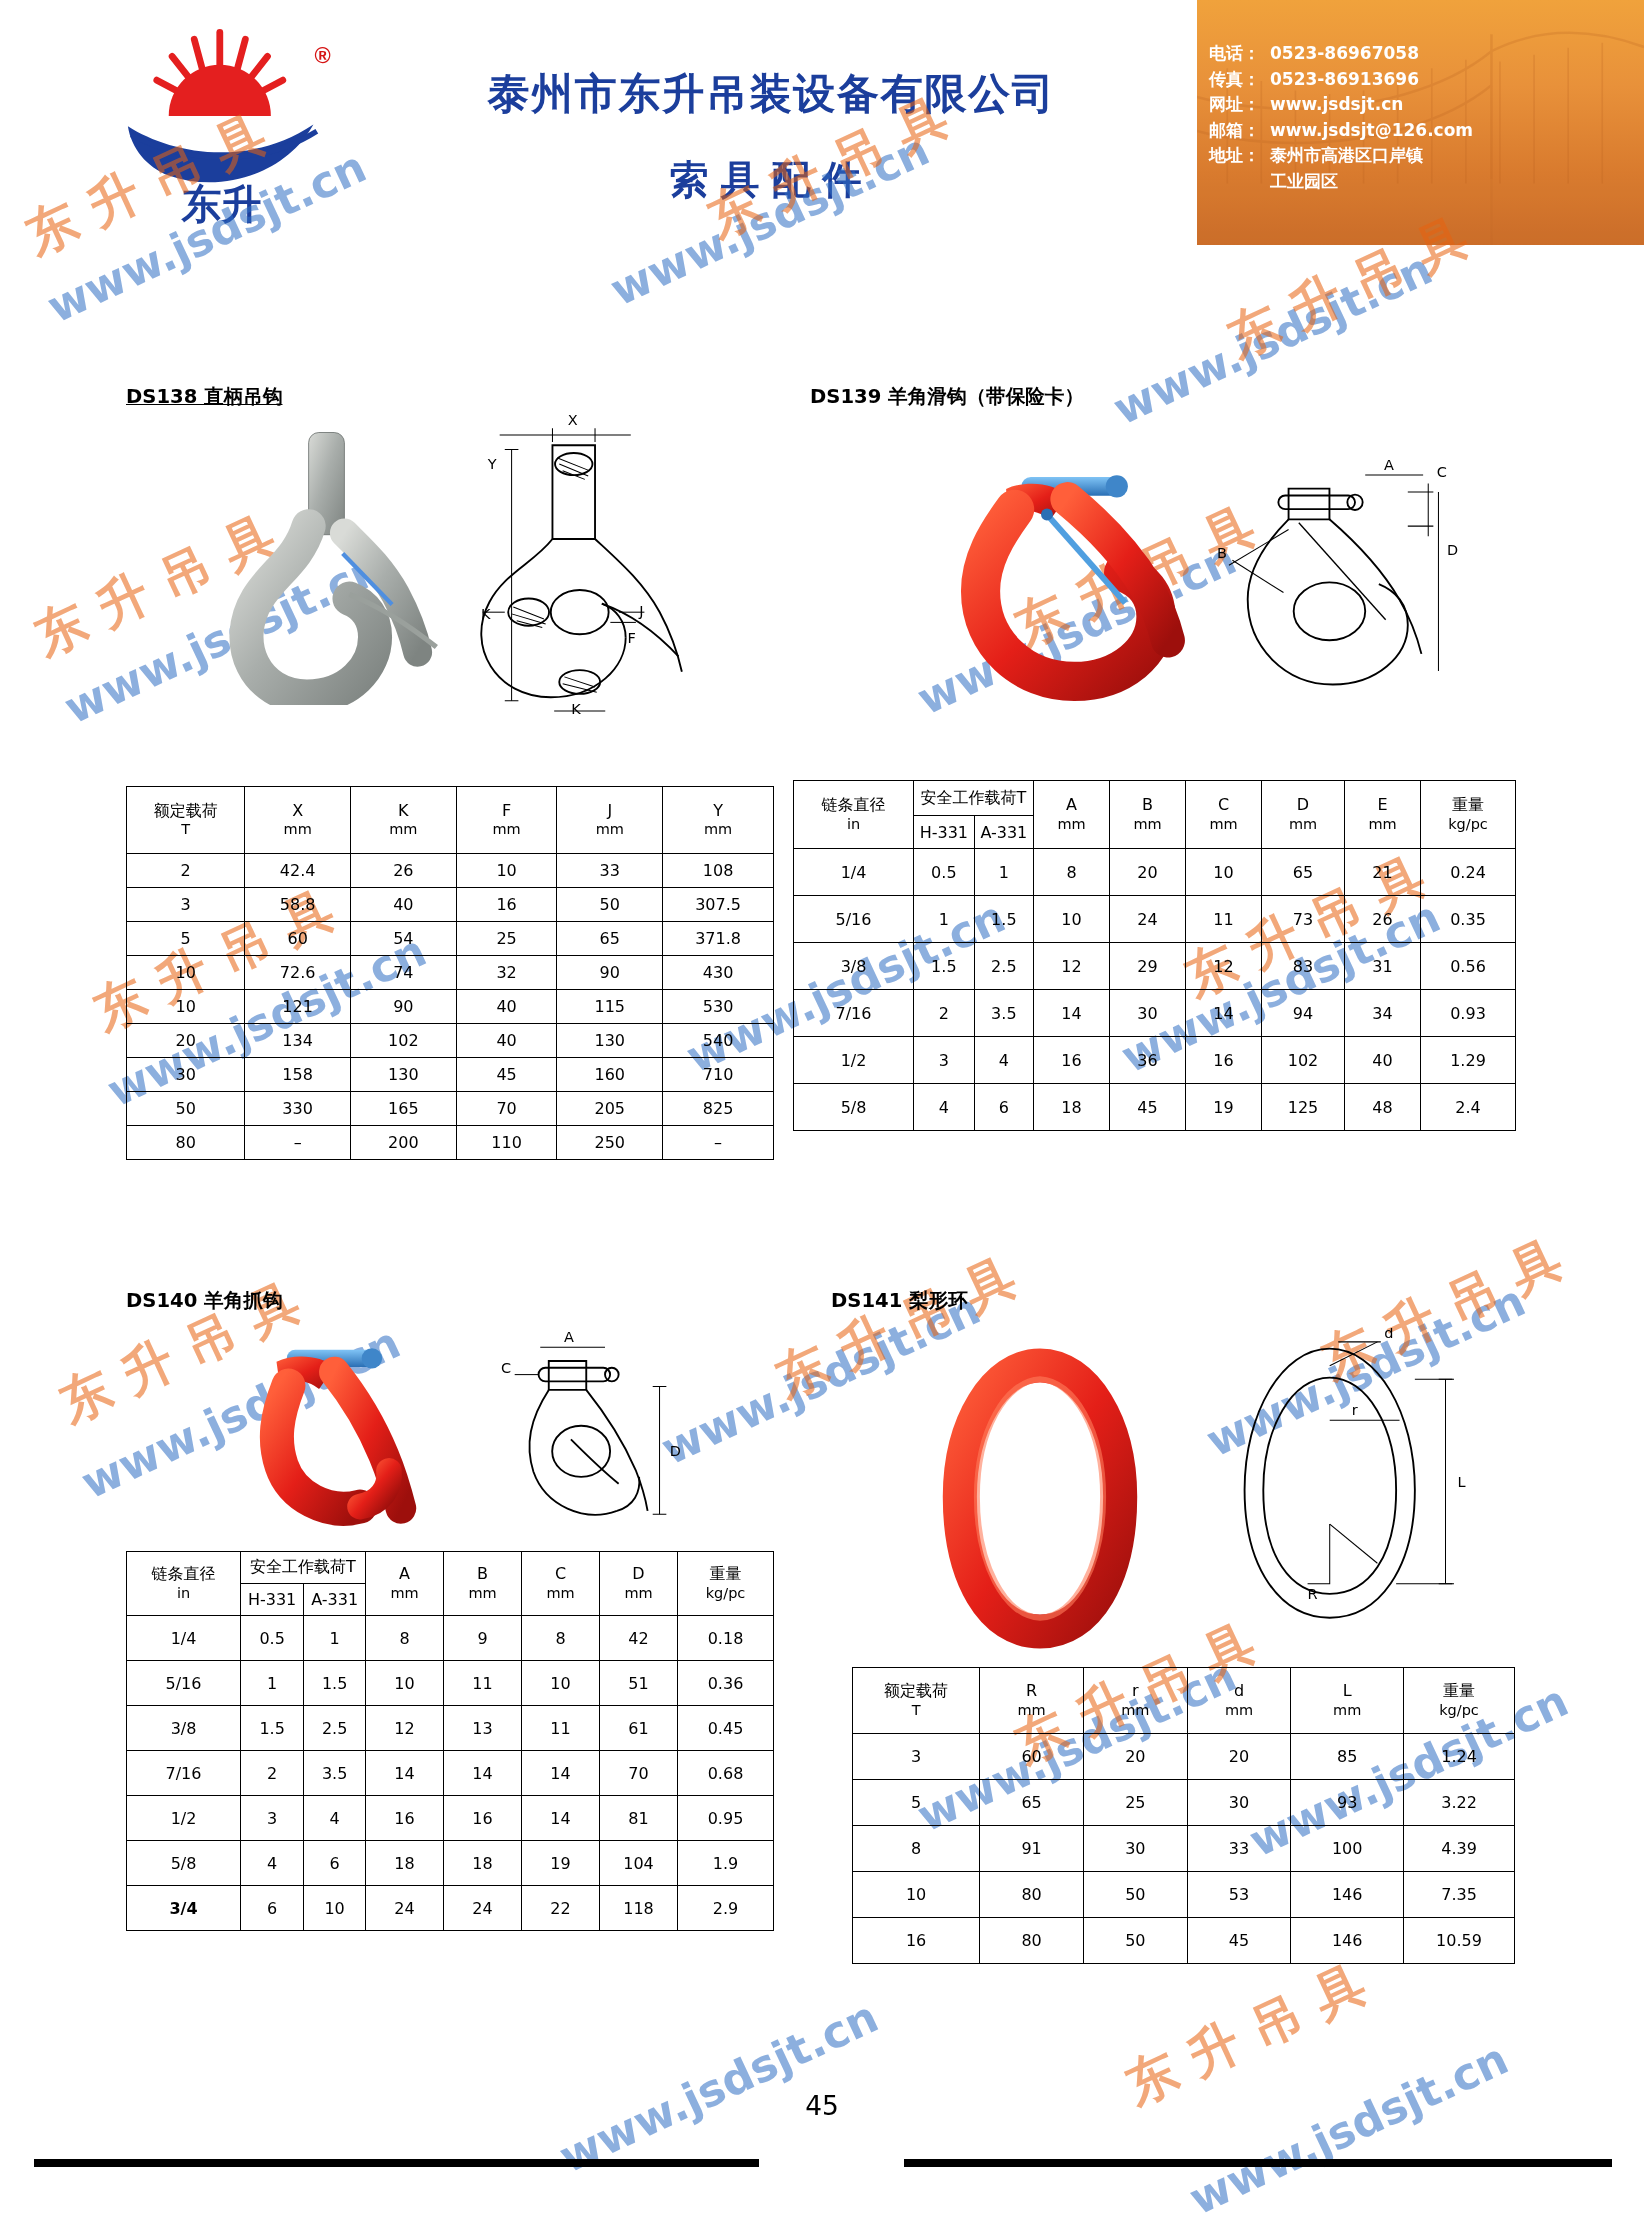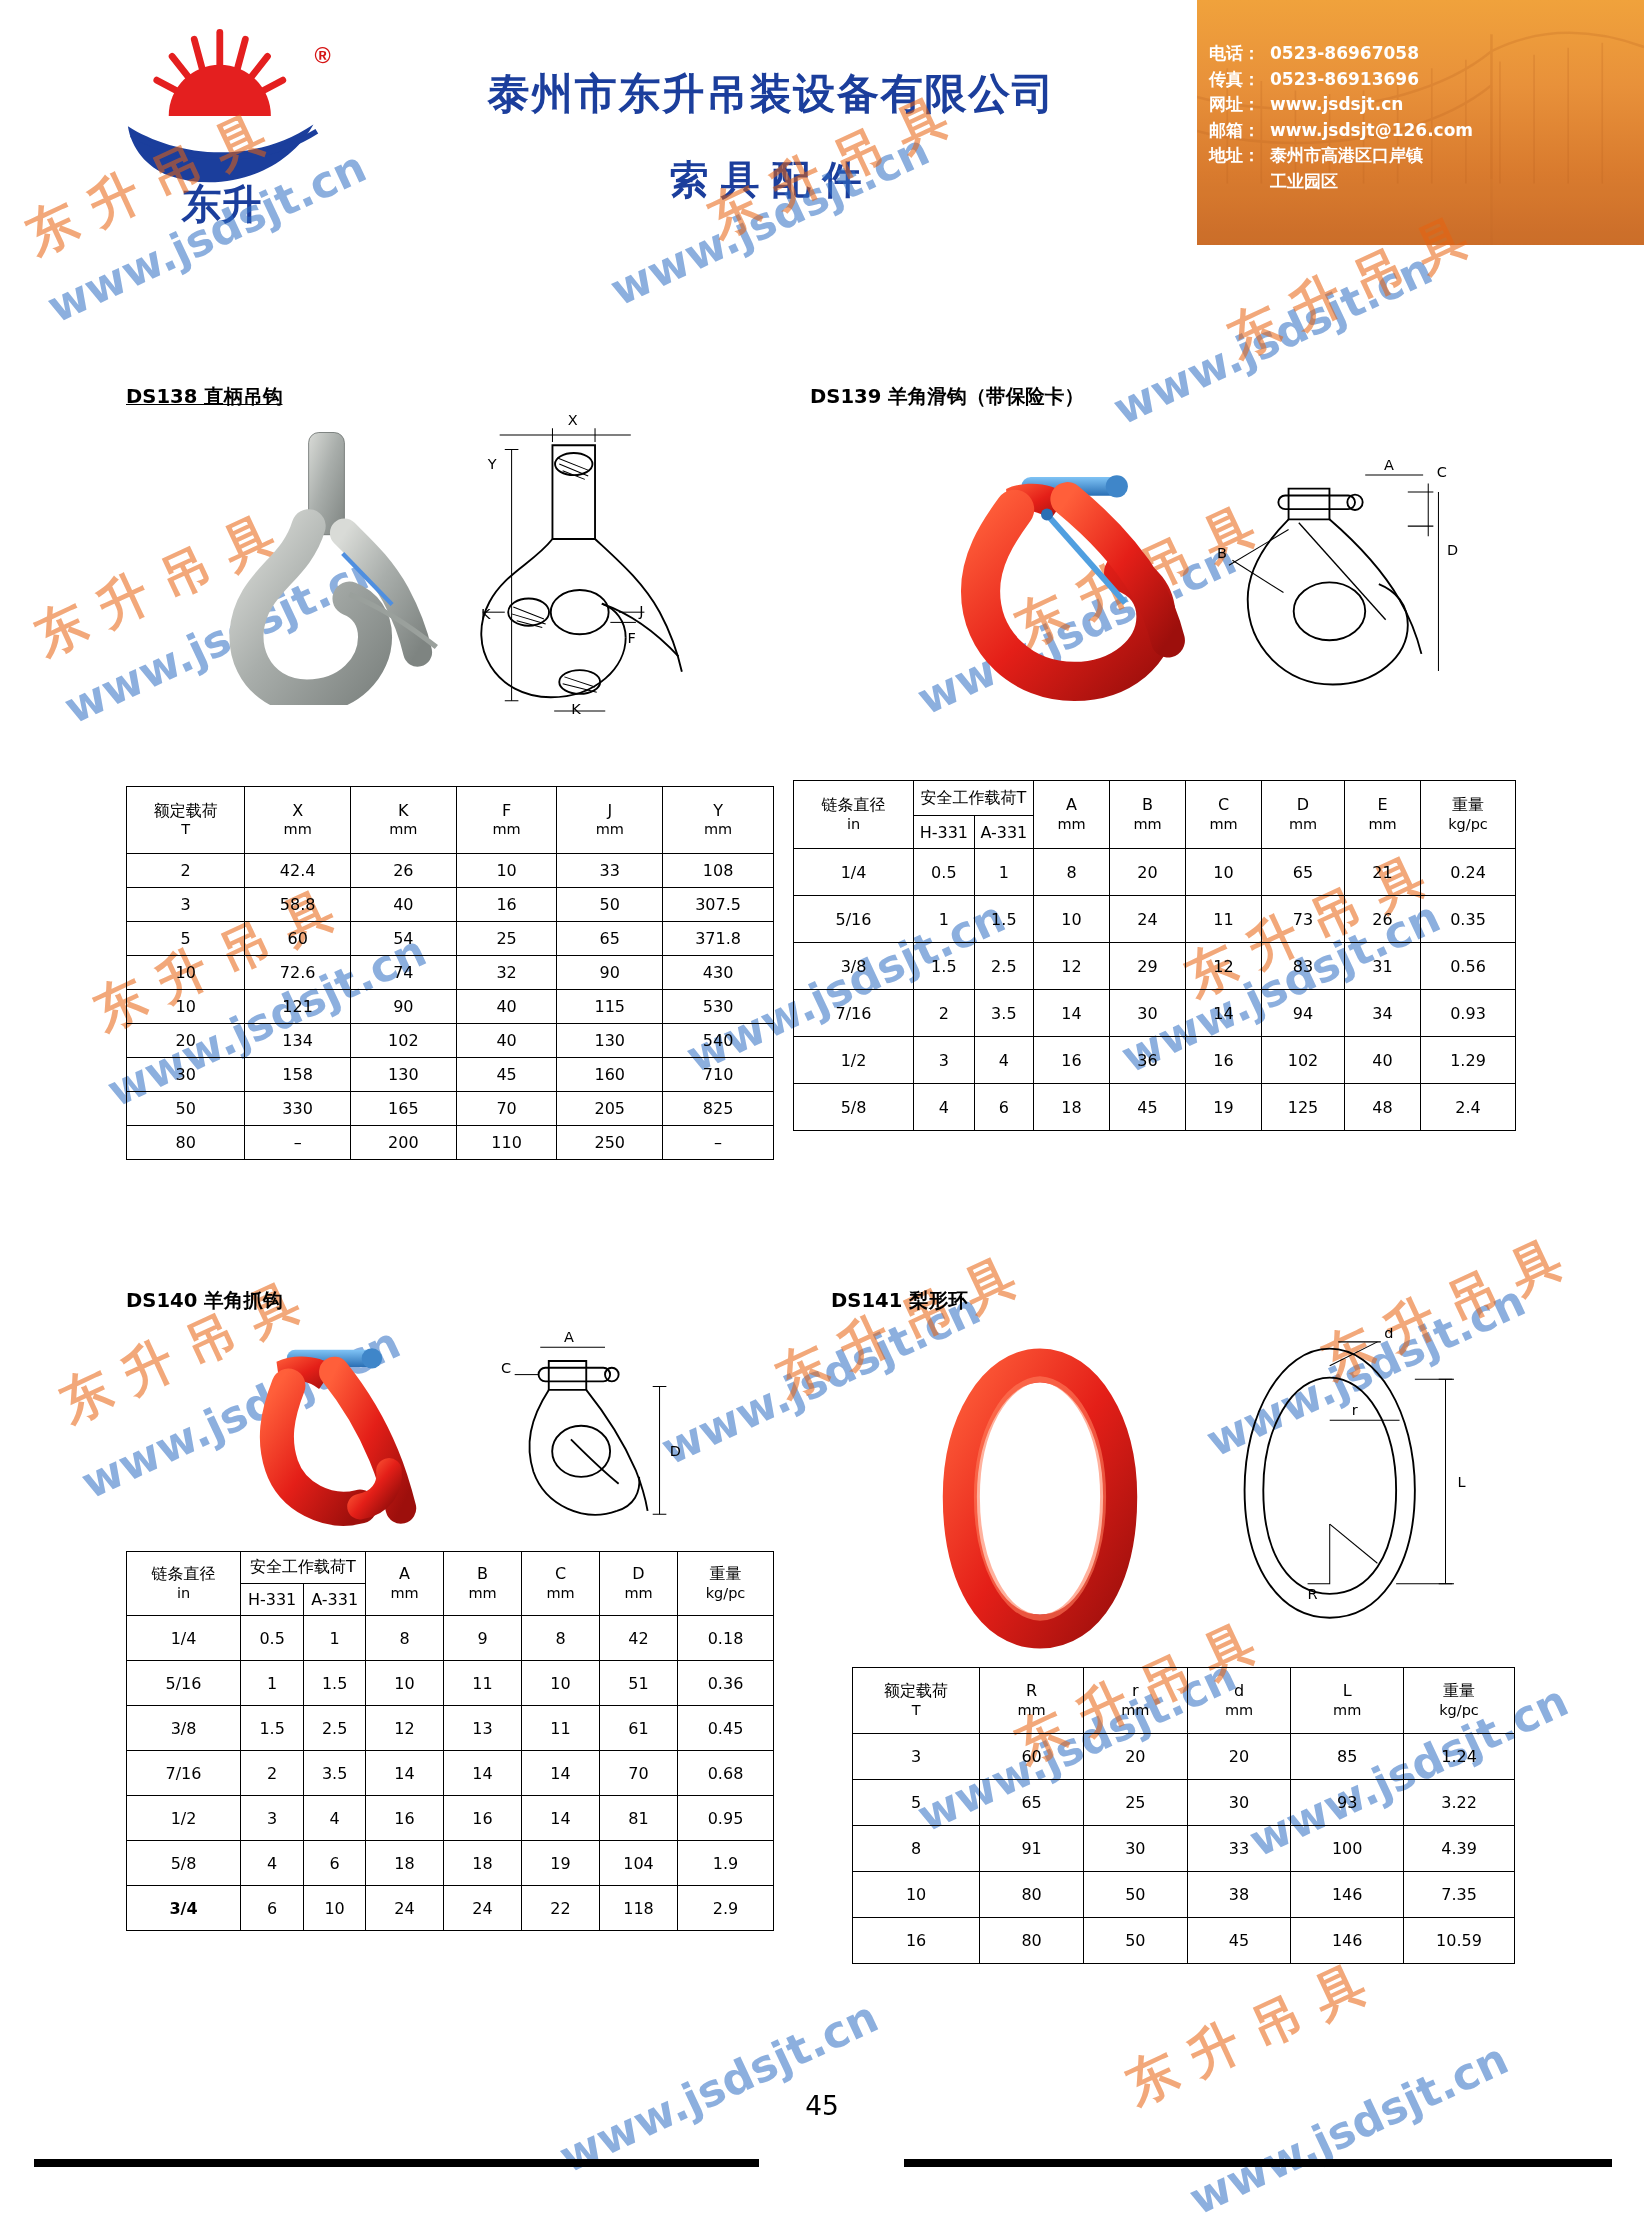--- a/index.html
+++ b/index.html
@@ -701,21 +701,21 @@
           <td>91</td>
           <td>30</td>
           <td>33</td>
           <td>100</td>
           <td>4.39</td>
         </tr>
       <tr>
           <td style="height:45px;">10</td>
           <td>80</td>
           <td>50</td>
-          <td>38</td>
+          <td>53</td>
           <td>146</td>
           <td>7.35</td>
         </tr>
       <tr>
           <td style="height:45px;">16</td>
           <td>80</td>
           <td>50</td>
           <td>45</td>
           <td>146</td>
           <td>10.59</td>

